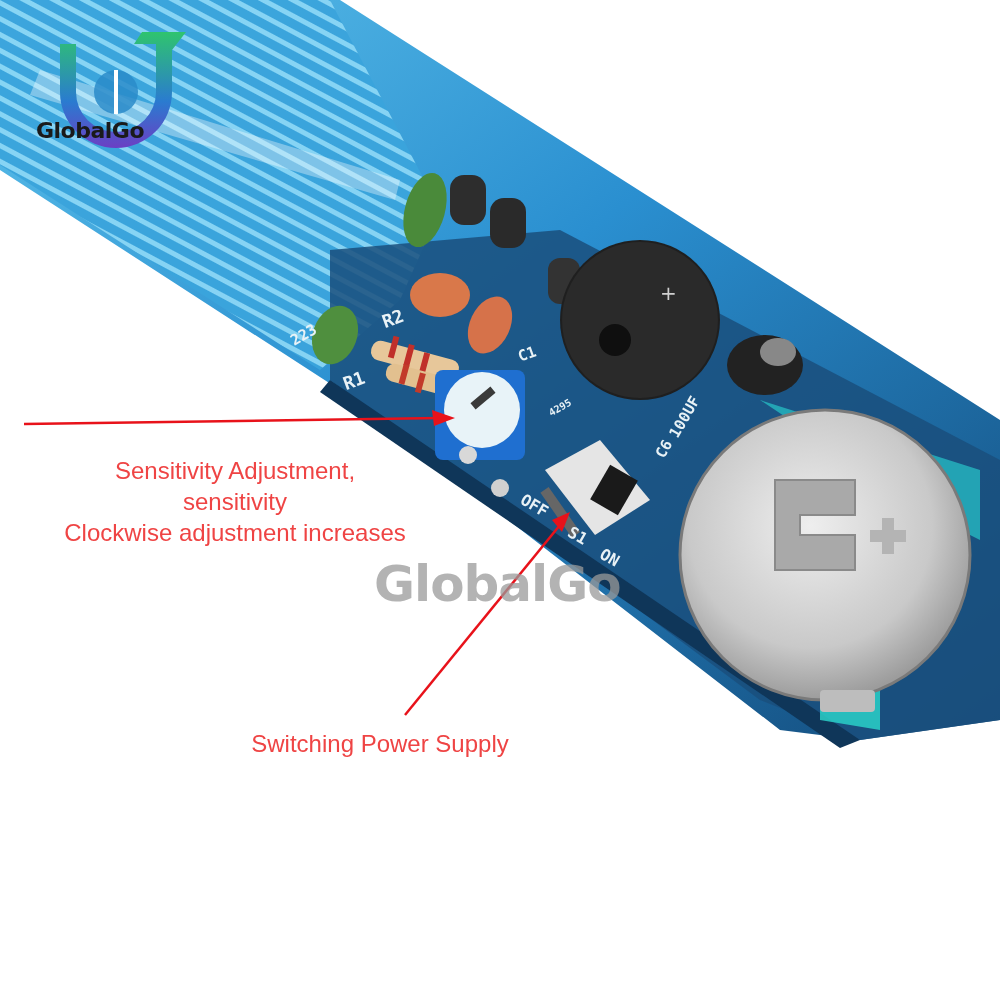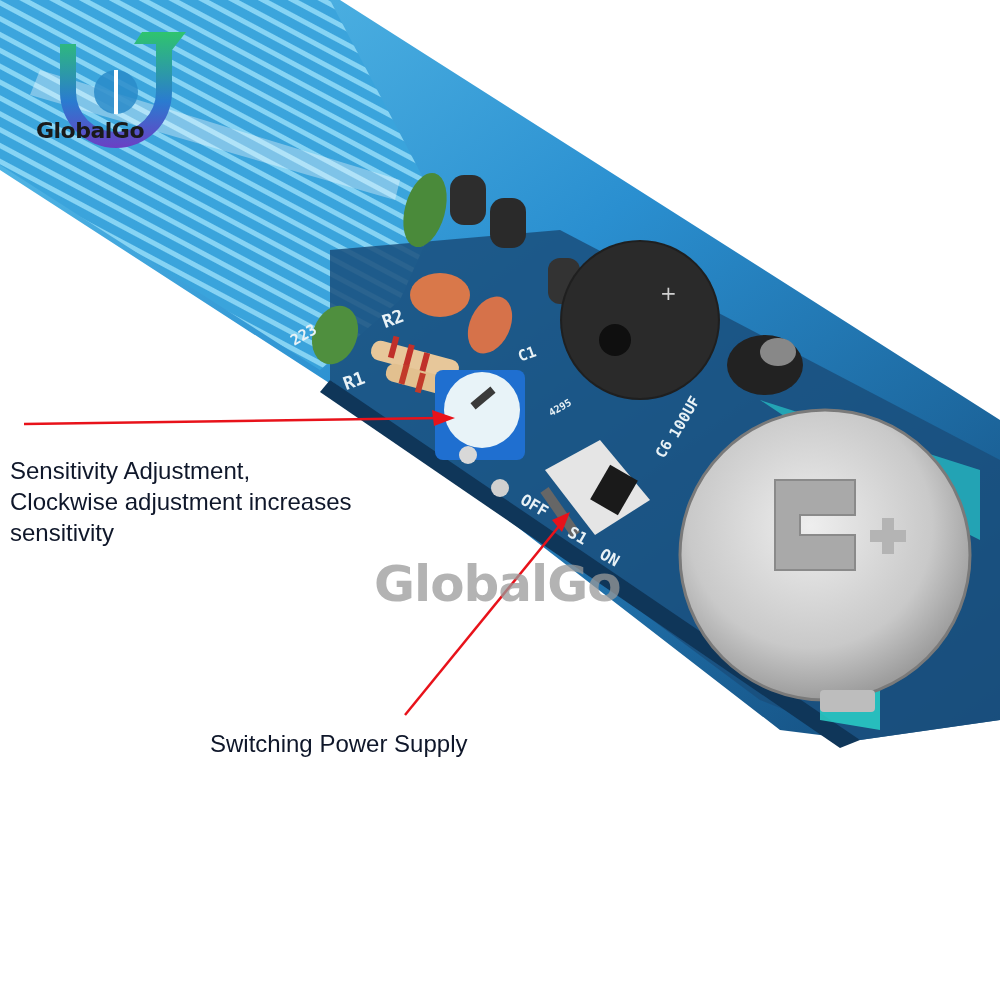--- a/index.html
+++ b/index.html
@@ -1,20 +1,20 @@
 <!DOCTYPE html>
 <html><head>
 <meta charset="utf-8">
 <style>
   html,body{margin:0;padding:0;}
   body{width:1000px;height:1000px;position:relative;overflow:hidden;background:#ffffff;font-family:"Liberation Sans",sans-serif;}
   .scene{position:absolute;left:0;top:0;width:1000px;height:1000px;}
   .logo-text{position:absolute;left:36px;top:118px;font-family:"DejaVu Sans",sans-serif;font-weight:bold;font-size:22px;color:#1a1a1a;letter-spacing:-0.5px;}
   .watermark{position:absolute;left:374px;top:555px;font-family:"DejaVu Sans",sans-serif;font-weight:bold;font-size:50px;color:#9a9a9a;opacity:0.75;letter-spacing:-1px;}
-  .callout{position:absolute;color:#0f172a;font-size:24px;text-align:left;line-height:31px;}
+  .callout{position:absolute;color:#ef4444;font-size:24px;text-align:center;line-height:31px;}
   .callout-1{left:10px;top:455px;width:450px;}
   .callout-2{left:210px;top:728px;width:340px;}
   .silk{position:absolute;color:#e9f2f6;font-family:"DejaVu Sans Mono",monospace;font-weight:bold;}
 </style>
 </head>
 <body>
 
 <div class="scene">
   <svg width="1000" height="1000" viewBox="0 0 1000 1000">
     <defs>
@@ -144,19 +144,19 @@
   <span class="silk" style="left:548px;top:402px;font-size:10px;transform:rotate(-30deg);">4295</span>
   <span class="silk" style="left:290px;top:326px;font-size:15px;transform:rotate(-30deg);">223</span>
 
   
   <div class="logo-text">GlobalGo</div>
   <div class="watermark">GlobalGo</div>
 
   
   <div class="callout callout-1">
     <div>Sensitivity Adjustment,</div>
+    <div>sensitivity</div>
     <div>Clockwise adjustment increases</div>
-    <div>sensitivity</div>
   </div>
   <div class="callout callout-2">
     <div>Switching Power Supply</div>
   </div>
 </div>
 
 </body></html>

